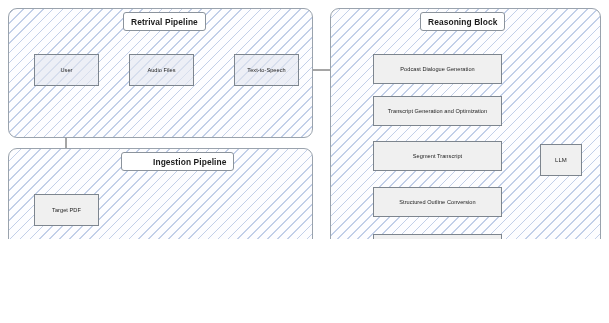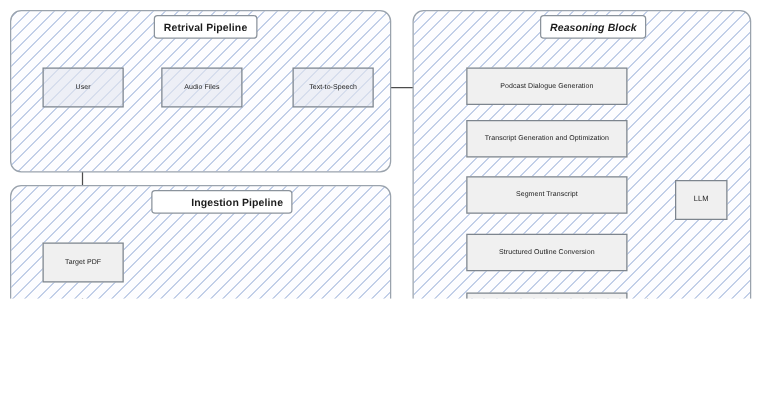--- a/index.html
+++ b/index.html
@@ -133,21 +133,21 @@
   <div class="node translucent" style="left:234px; top:54px; width:65px; height:32px;">Text-to-Speech</div>
 
   <div class="group" style="left:8px; top:148px; width:305px; height:167px;"></div>
   <div class="group-title" style="left:121px; top:152px;padding-left:31px;">Ingestion Pipeline</div>
 
   <div class="node" style="left:34px; top:194px; width:65px; height:32px;">Target PDF</div>
   <div class="node" style="left:34px; top:265px; width:74px; height:32px;">Optional Context PDF</div>
   <div class="node" style="left:184px; top:265px; width:69px; height:32px;">Langchain Docling</div>
 
   <div class="group" style="left:330px; top:8px; width:271px; height:307px;"></div>
-  <div class="group-title" style="left:432px; top:12px;font-style:italic;">Reasoning Block</div>
+  <div class="group-title" style="left:420px; top:12px;">Reasoning Block</div>
 
   <div class="node" style="left:373px; top:54px; width:129px; height:30px;">Podcast Dialogue Generation</div>
   <div class="node" style="left:373px; top:96px; width:129px; height:30px;">Transcript Generation and Optimization</div>
   <div class="node" style="left:373px; top:141px; width:129px; height:30px;">Segment Transcript</div>
   <div class="node" style="left:373px; top:187px; width:129px; height:30px;">Structured Outline Conversion</div>
   <div class="node" style="left:373px; top:234px; width:129px; height:30px;">Outline Generation</div>
   <div class="node llm" style="left:540px; top:144px; width:42px; height:32px;">LLM</div>
 
 </div>
 

